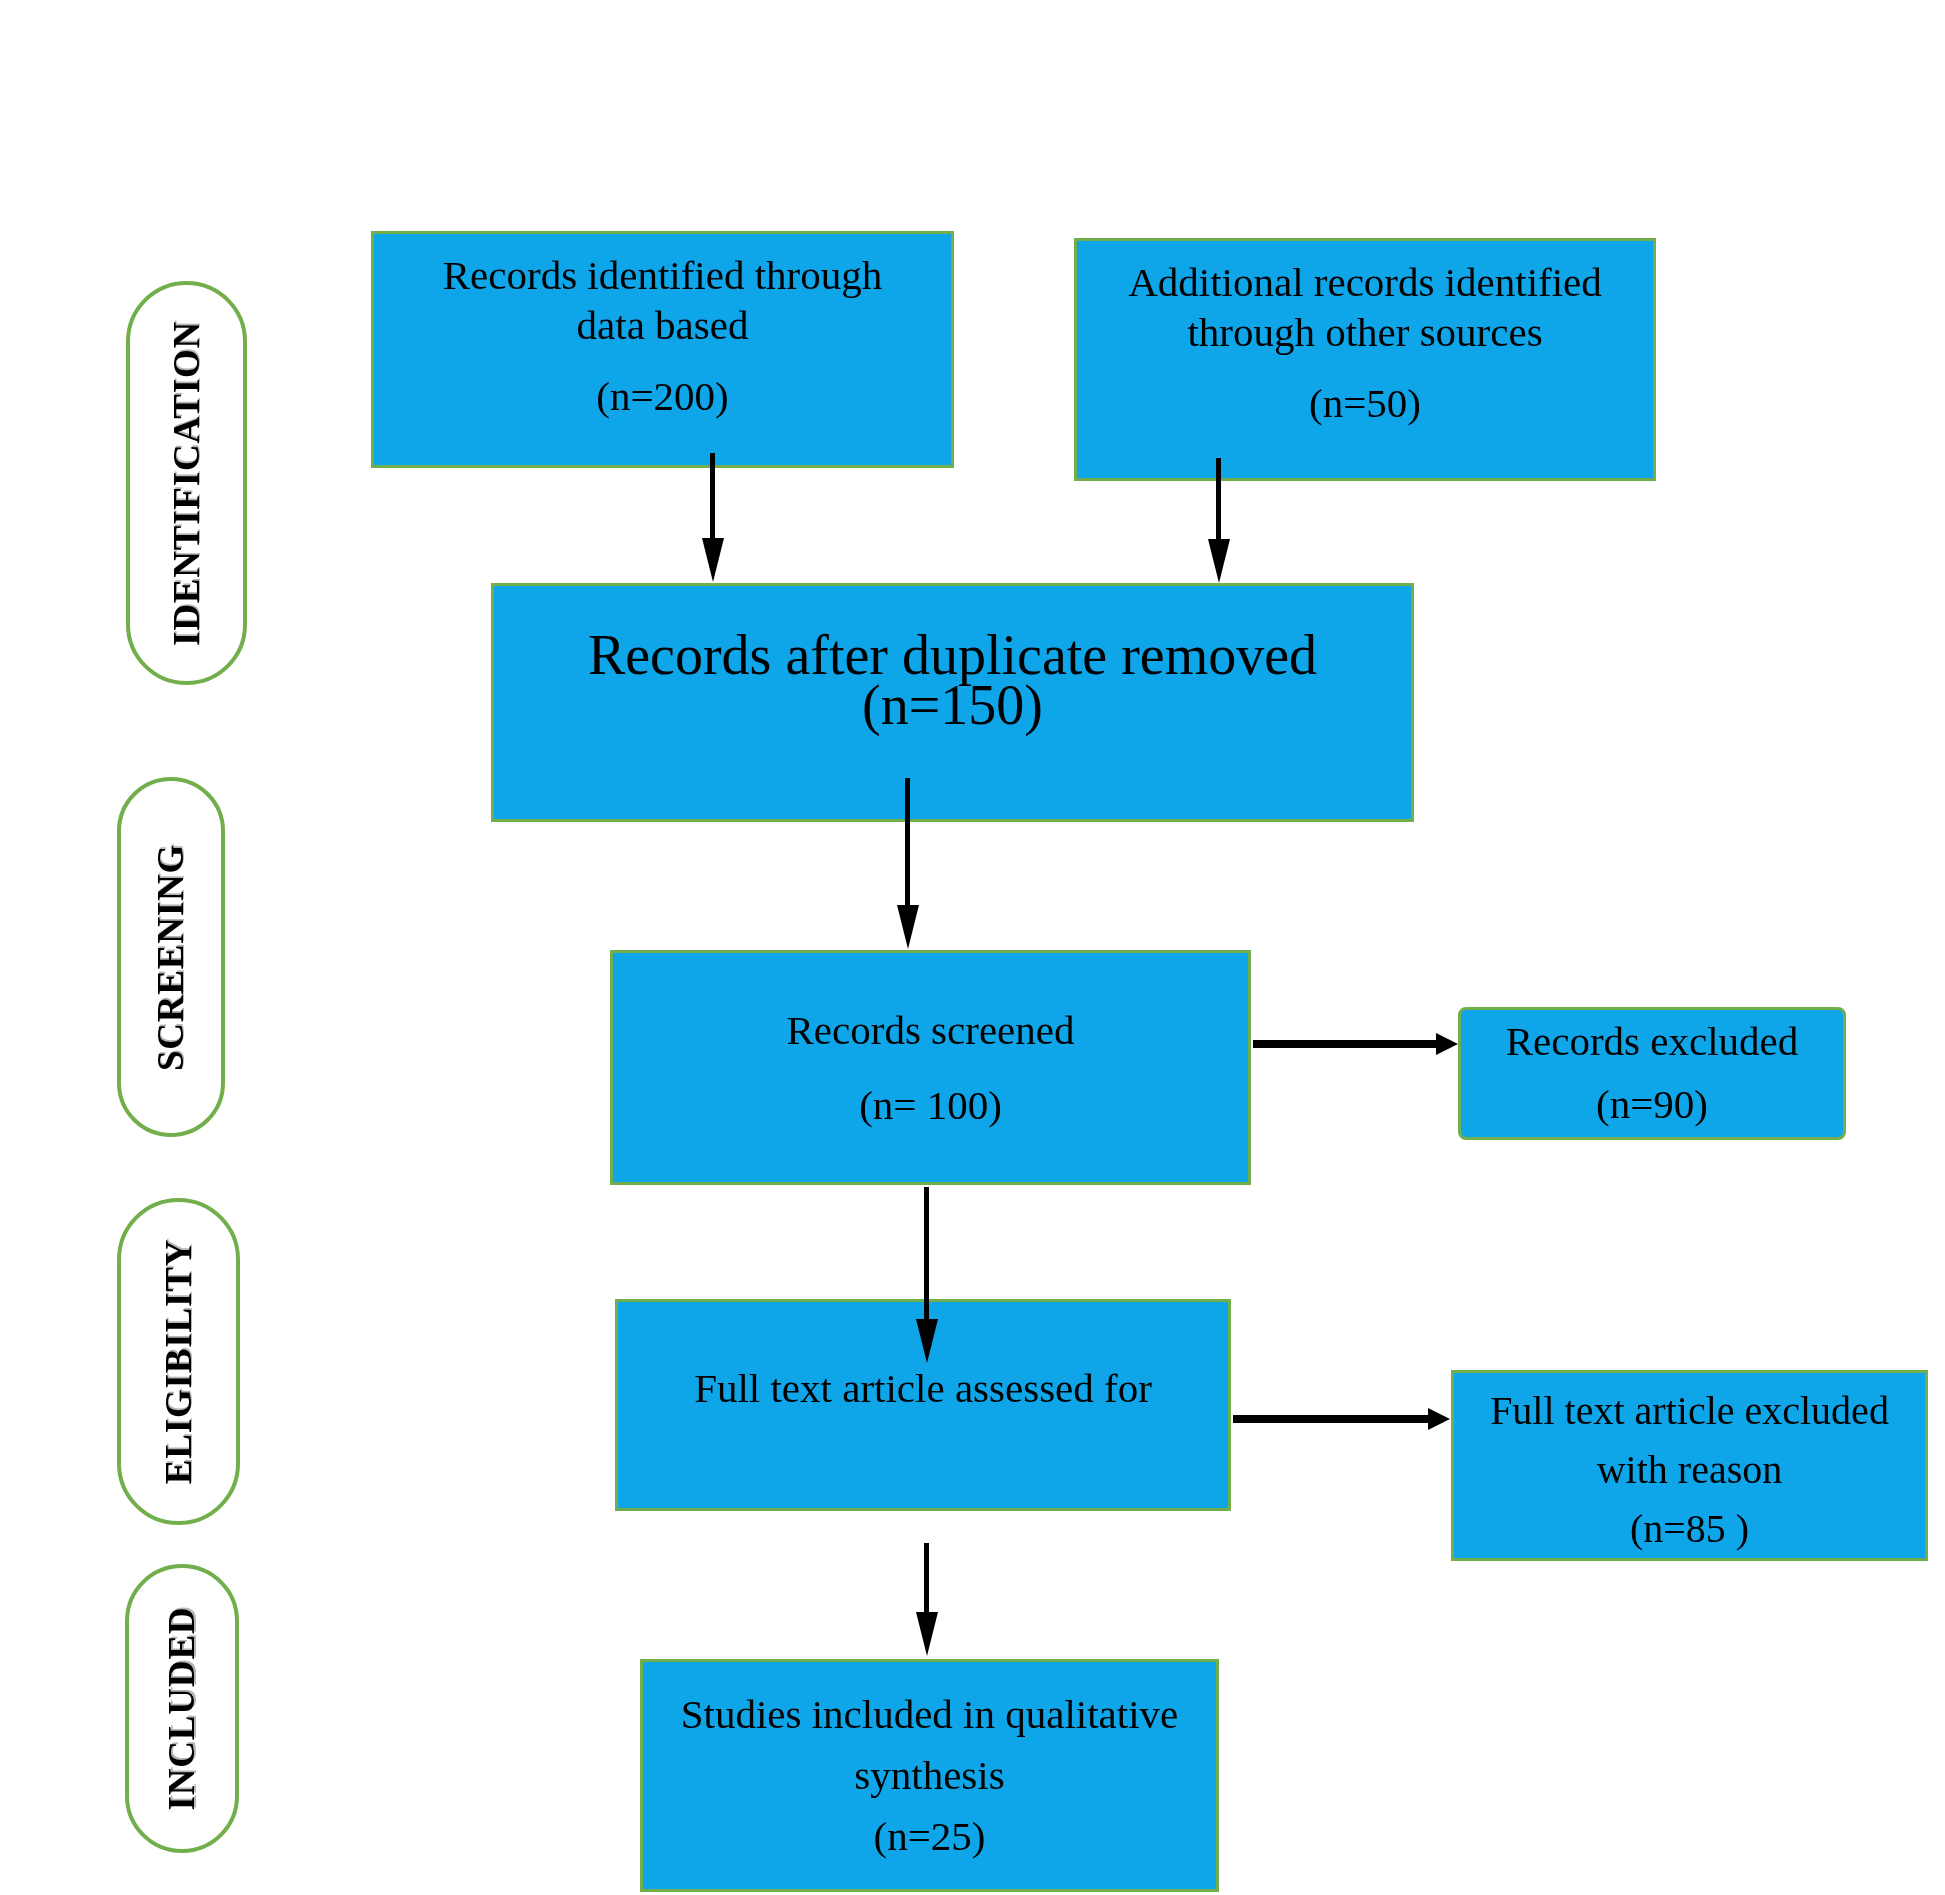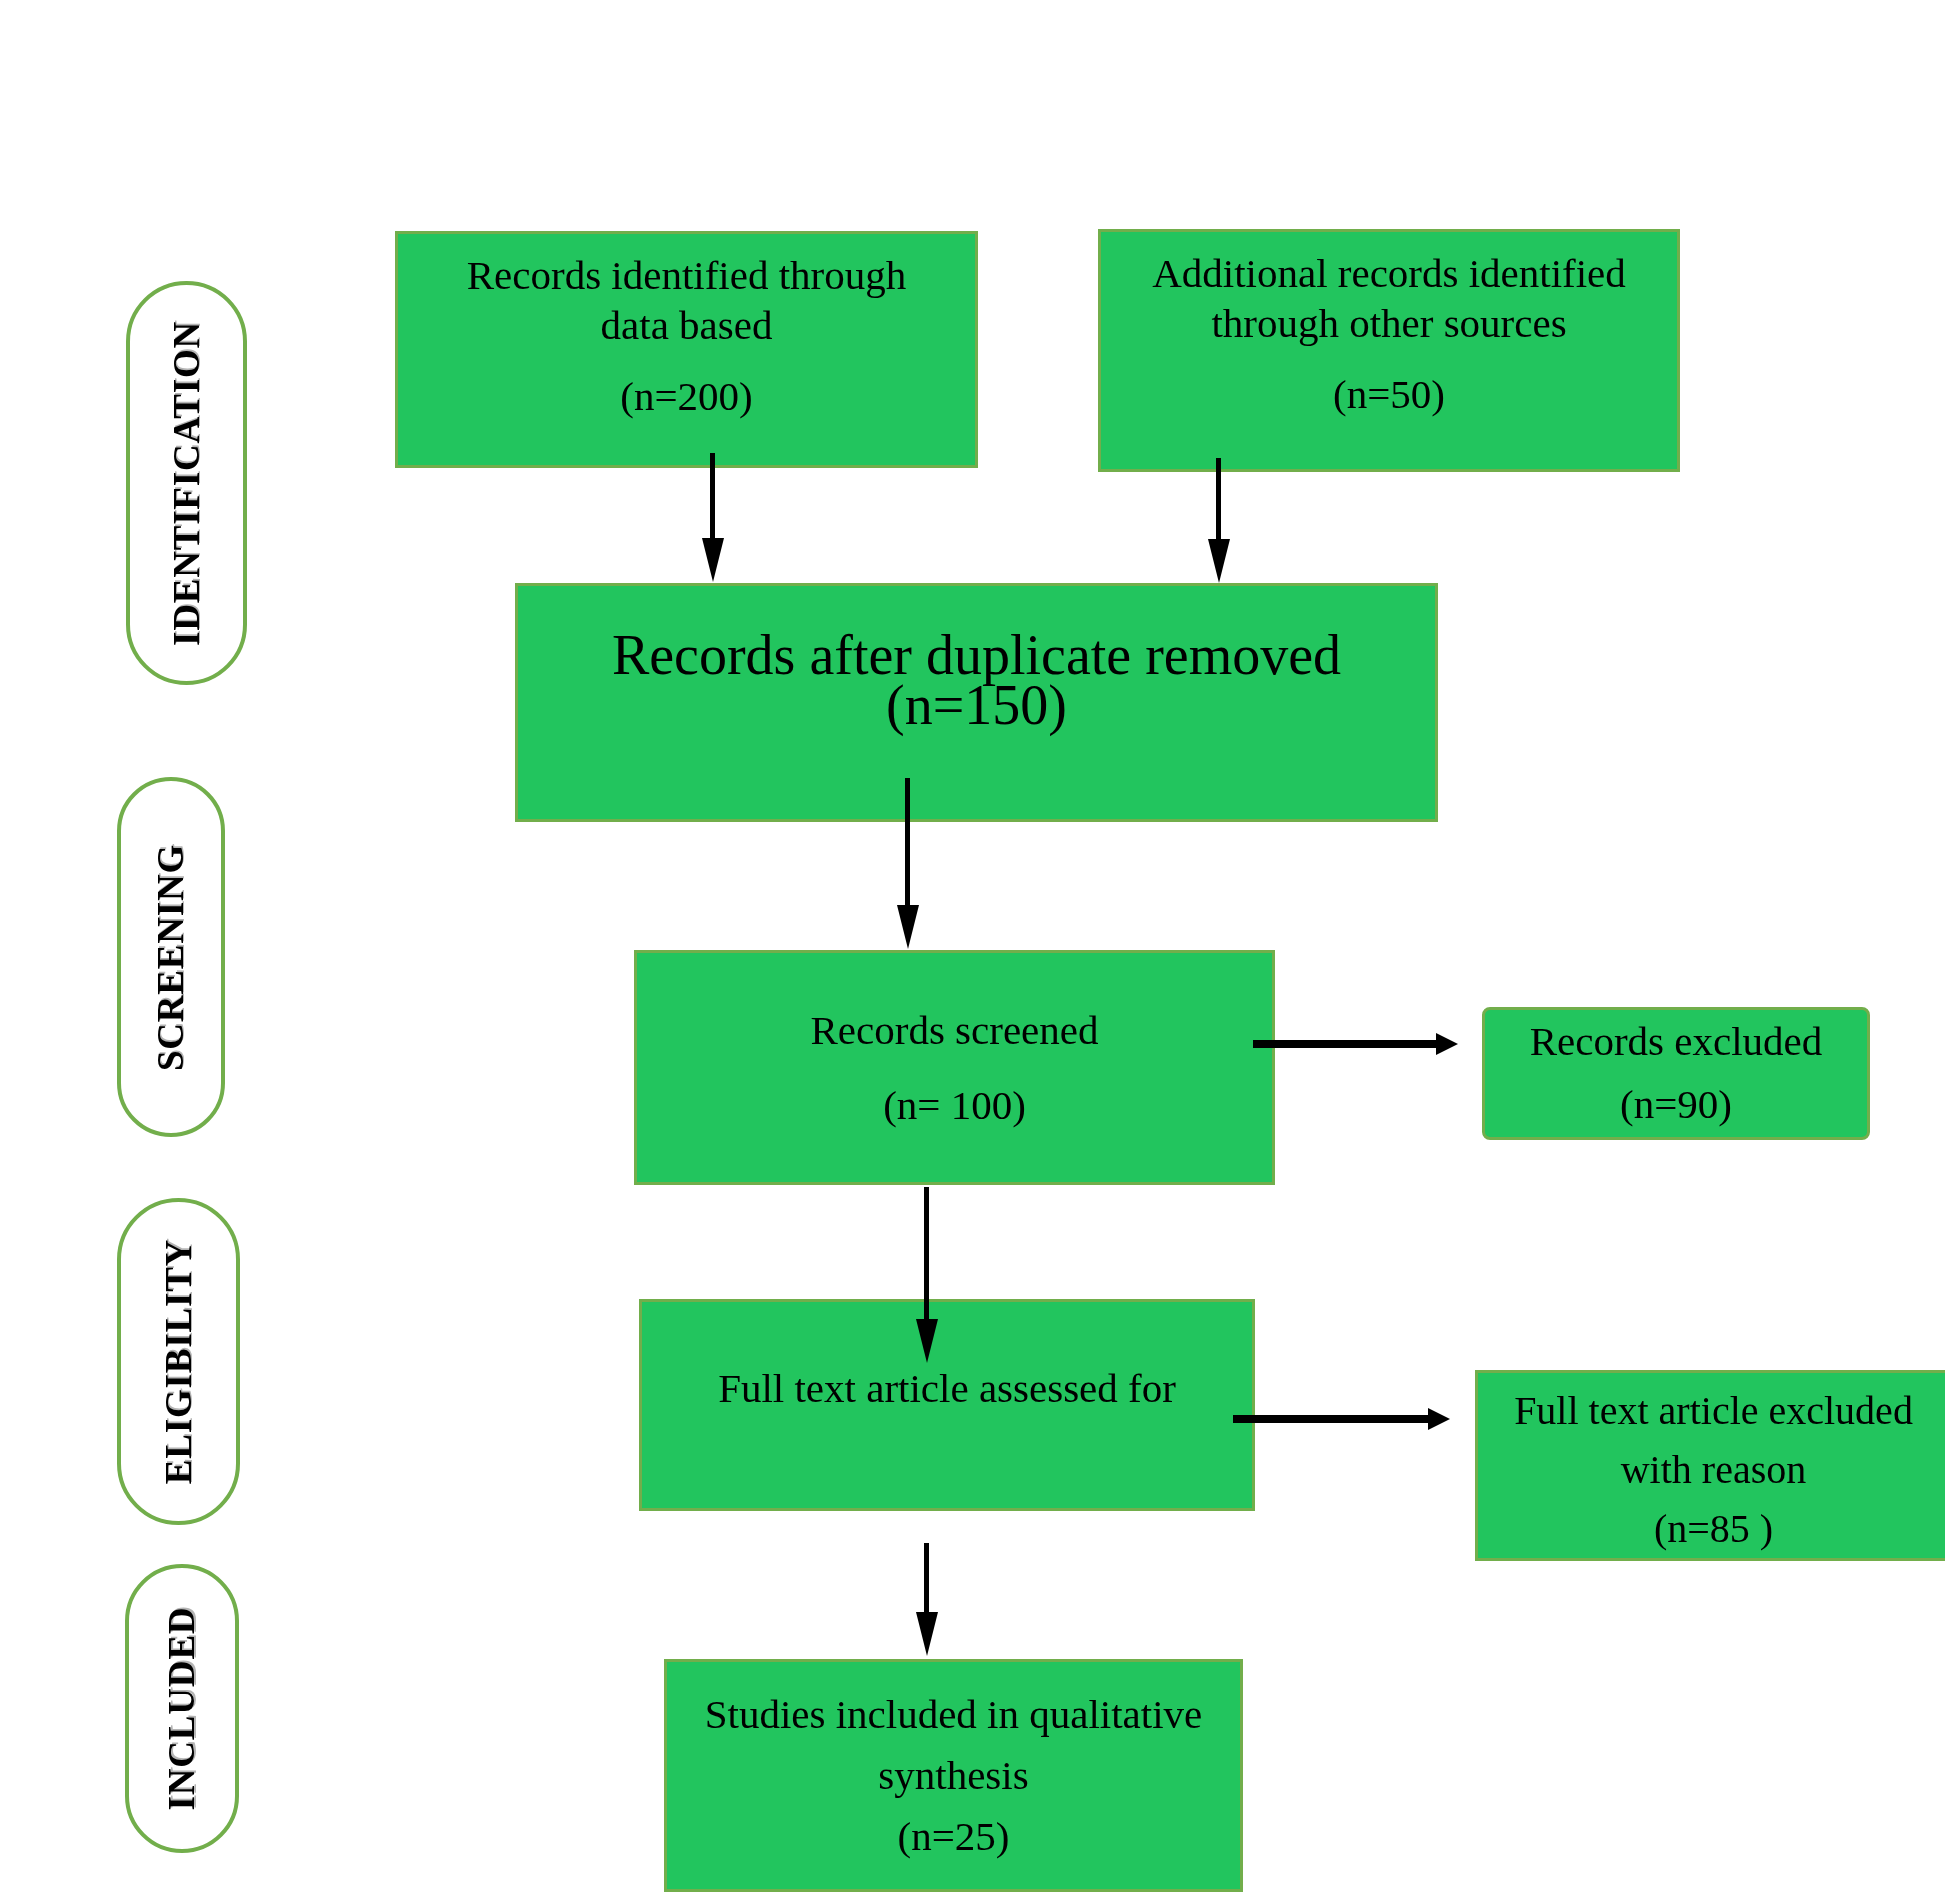--- a/index.html
+++ b/index.html
@@ -4,32 +4,31 @@
 <style>
   html,body{margin:0;padding:0;}
   body{
     width:1946px;height:1895px;position:relative;overflow:hidden;
     background:#ffffff;color:#000;
     font-family:"Liberation Serif","DejaVu Serif",serif;
   }
 
   
   .box{
-    position:absolute;background:#22c55e;border:3.8px solid #72AE4B;
+    position:absolute;background:#0ea5e9;border:3.8px solid #72AE4B;
     display:flex;flex-direction:column;align-items:center;
     text-align:center;font-size:41px;line-height:50px;
     box-sizing:content-box;
-    margin-left:24px;
   }
   .box span{display:block;}
 
   #b1{left:371px;top:231px;width:577px;height:215px;padding-top:16px;}
   #b1 .count{margin-top:21px;}
 
-  #b2{left:1074px;top:229px;width:576px;height:221px;padding-top:16px;}
+  #b2{left:1074px;top:238px;width:576px;height:221px;padding-top:16px;}
   #b2 .count{margin-top:21px;}
 
   #b3{left:491px;top:583px;width:917px;height:187px;
       justify-content:center;padding-bottom:46px;font-size:56px;}
 
   #b4{left:610px;top:950px;width:635px;height:229px;
       justify-content:center;line-height:75px;}
 
   #b5{left:1458px;top:1007px;width:382px;height:127px;
       justify-content:flex-start;line-height:63px;border-radius:8px;}

